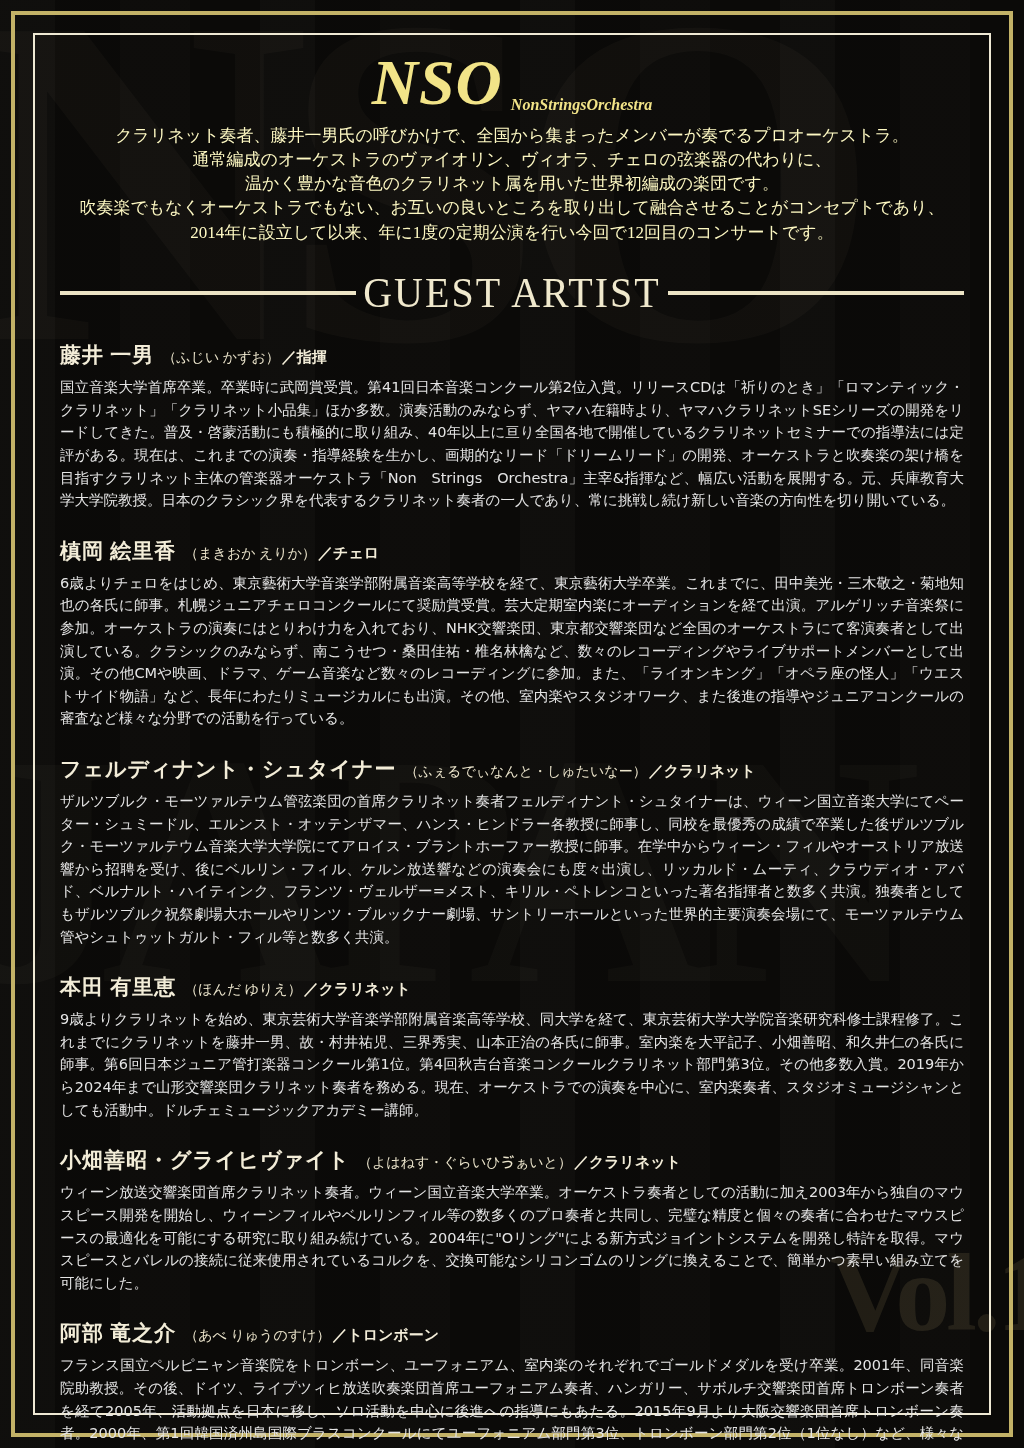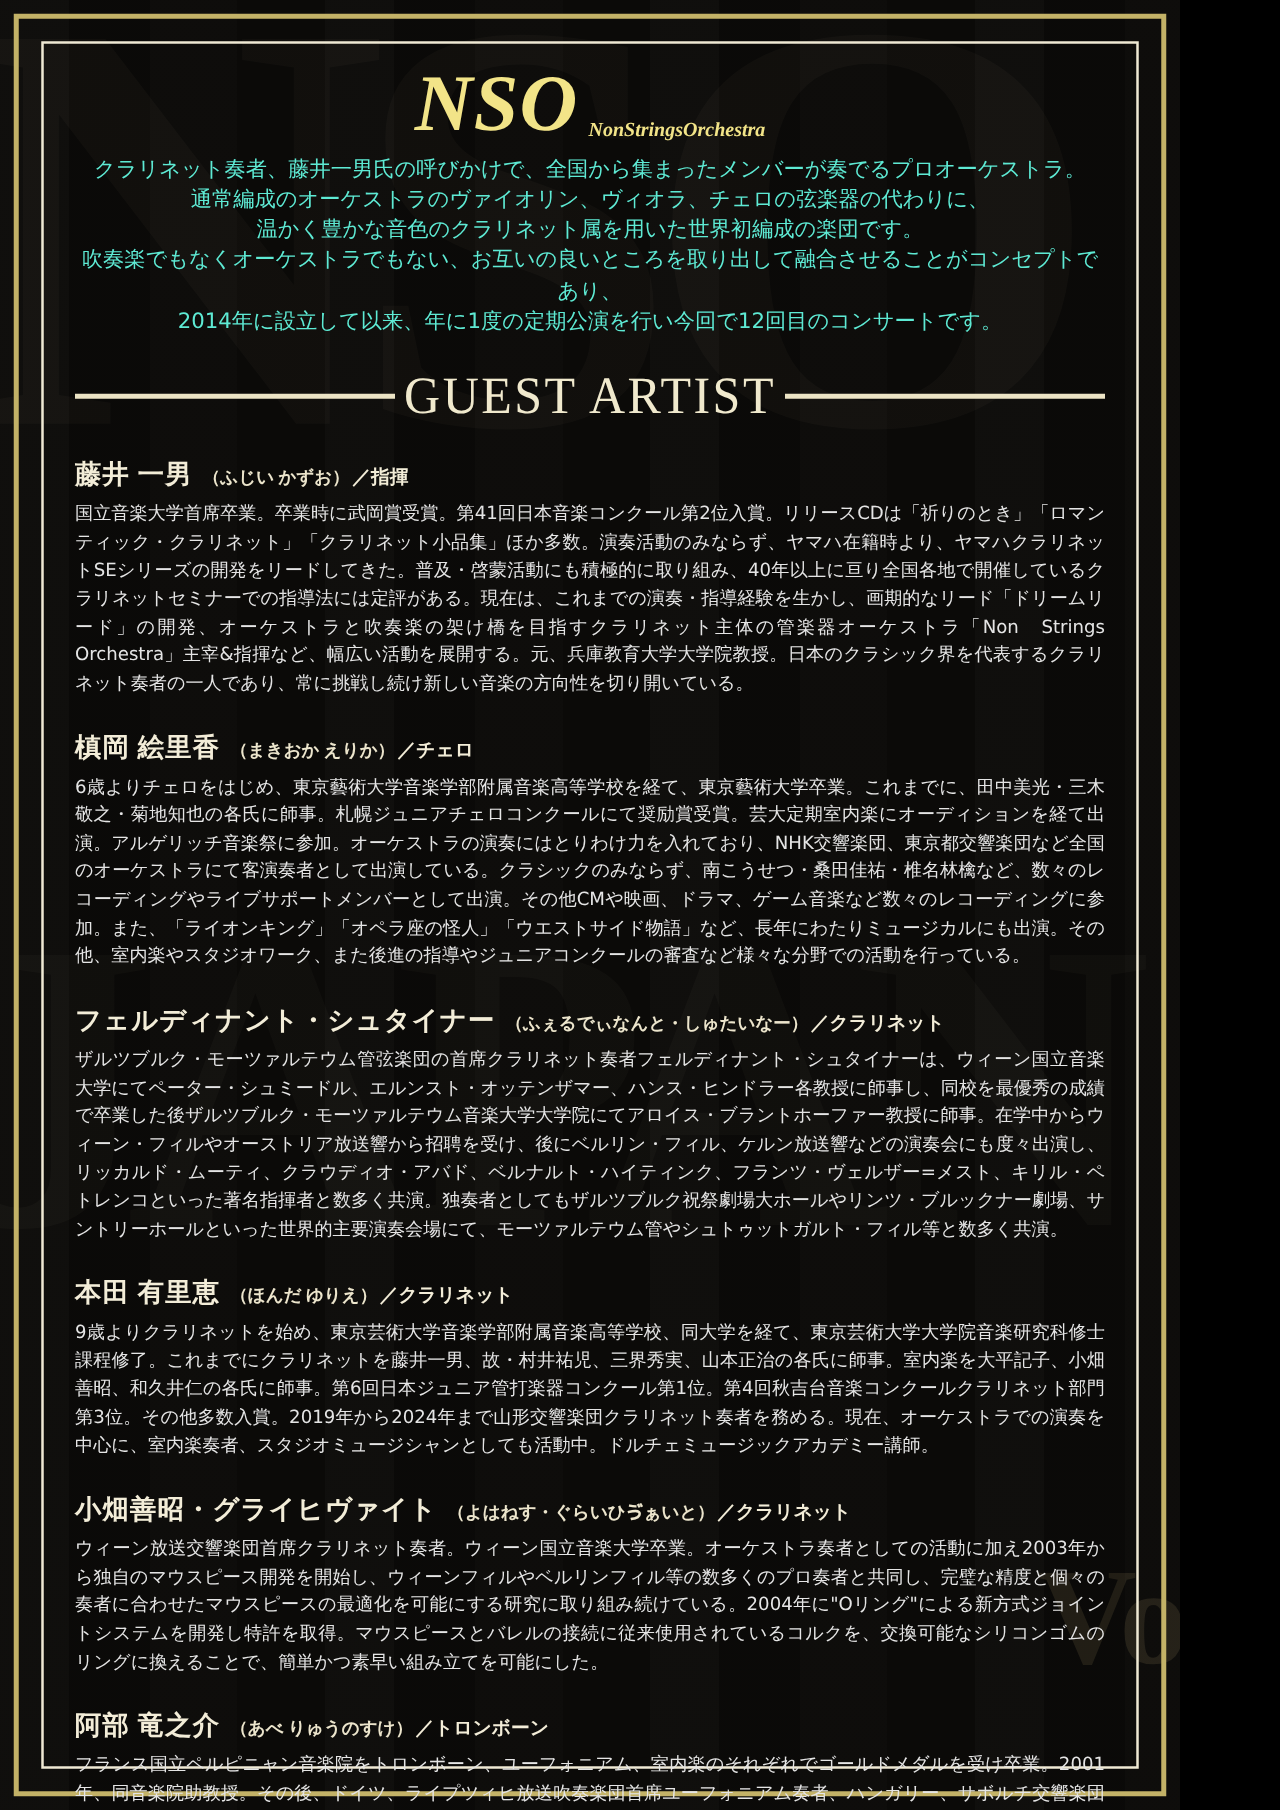--- a/index.html
+++ b/index.html
@@ -1,17 +1,17 @@
 <!DOCTYPE html>
 <html lang="ja"><head>
 <meta charset="utf-8">
 <style>
   html,body{margin:0;padding:0;background:#000;}
   .page{
-    position:relative;width:944px;height:1448px;
+    position:relative;width:1024px;height:1448px;
     background:#0b0a08;overflow:hidden;
     font-family:"DejaVu Sans","Liberation Sans",sans-serif;
   }
   
   .stripes{
     position:absolute;inset:0;z-index:1;pointer-events:none;
     background:repeating-linear-gradient(90deg,
       rgba(255,255,255,0.018) 0 55px,
       rgba(0,0,0,0.05) 55px 120px,
       rgba(255,255,255,0.012) 120px 190px,
@@ -38,34 +38,34 @@
   .logo-row{display:flex;justify-content:center;align-items:flex-end;gap:8px;margin-top:14px;}
   .logo-abbr{
     font-family:"Liberation Serif","DejaVu Serif",serif;font-style:italic;font-weight:bold;
     font-size:64px;line-height:0.9;color:#f2e488;letter-spacing:1px;
   }
   .logo-words{
     display:flex;flex-direction:row;align-items:flex-start;
     font-family:"Liberation Serif","DejaVu Serif",serif;font-style:italic;font-weight:bold;
     font-size:16px;line-height:1.02;color:#f2e488;transform:translateY(2px);
   }
-  .intro{margin-top:12px;text-align:center;color:#5eead4;font-size:17px;line-height:1.43;}
+  .intro{margin-top:12px;text-align:center;color:#fef9c3;font-size:17px;line-height:1.43;font-family:Liberation Serif, serif;}
   .intro p{margin:0;}
   .ga-title{display:flex;align-items:center;gap:7px;margin:24px 0 0 0;}
   .ga-rule{flex:1;height:4px;background:#ece4c5;}
   .ga-text{
     font-family:"Liberation Serif","DejaVu Serif",serif;font-size:40px;font-weight:normal;
     color:#f0e9cd;letter-spacing:2px;transform:scaleY(1.05);white-space:nowrap;
   }
   .artist-heading{
     margin:25px 0 7px 0;color:#f3edd8;
     font-family:"Liberation Serif","DejaVu Serif",serif;font-weight:bold;
   }
   .artist-heading .a-name{font-size:21px;letter-spacing:1px;text-align:right;}
-  .artist-heading .a-reading{font-size:14px;font-weight:bold;margin-left:8px;color:#ece5cc;text-align:right;}
+  .artist-heading .a-reading{font-size:14px;font-weight:normal;margin-left:8px;color:#ece5cc;text-align:right;}
   .artist-heading .a-role{font-size:15px;margin-left:2px;margin-top:10px;}
   .bio{
     margin:0;color:#e5e5e5;font-size:14.5px;line-height:1.56;
     text-align:justify;text-justify:inter-ideograph;
   }
   .artist{margin:0;}
 </style>
 </head>
 <body>
 

